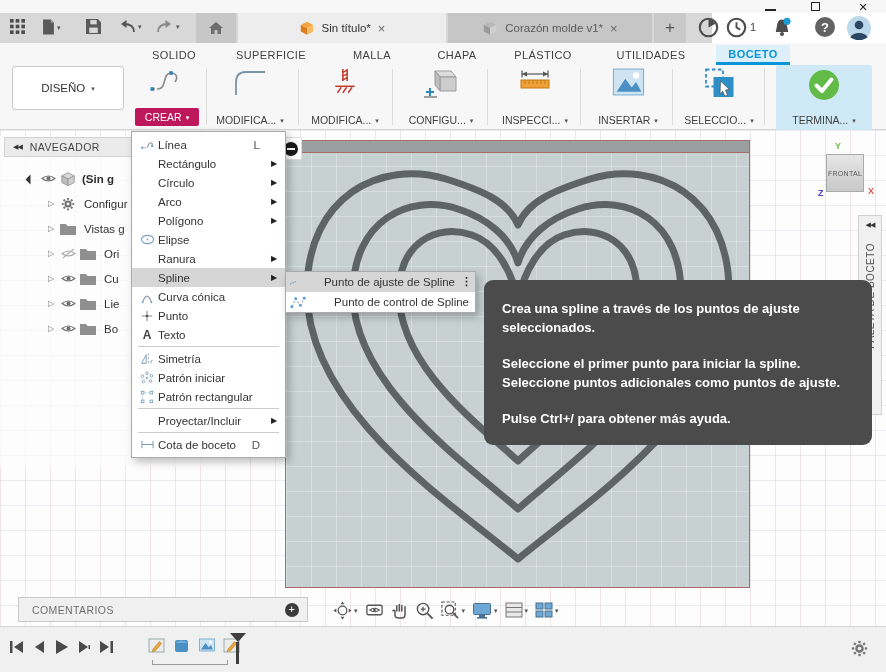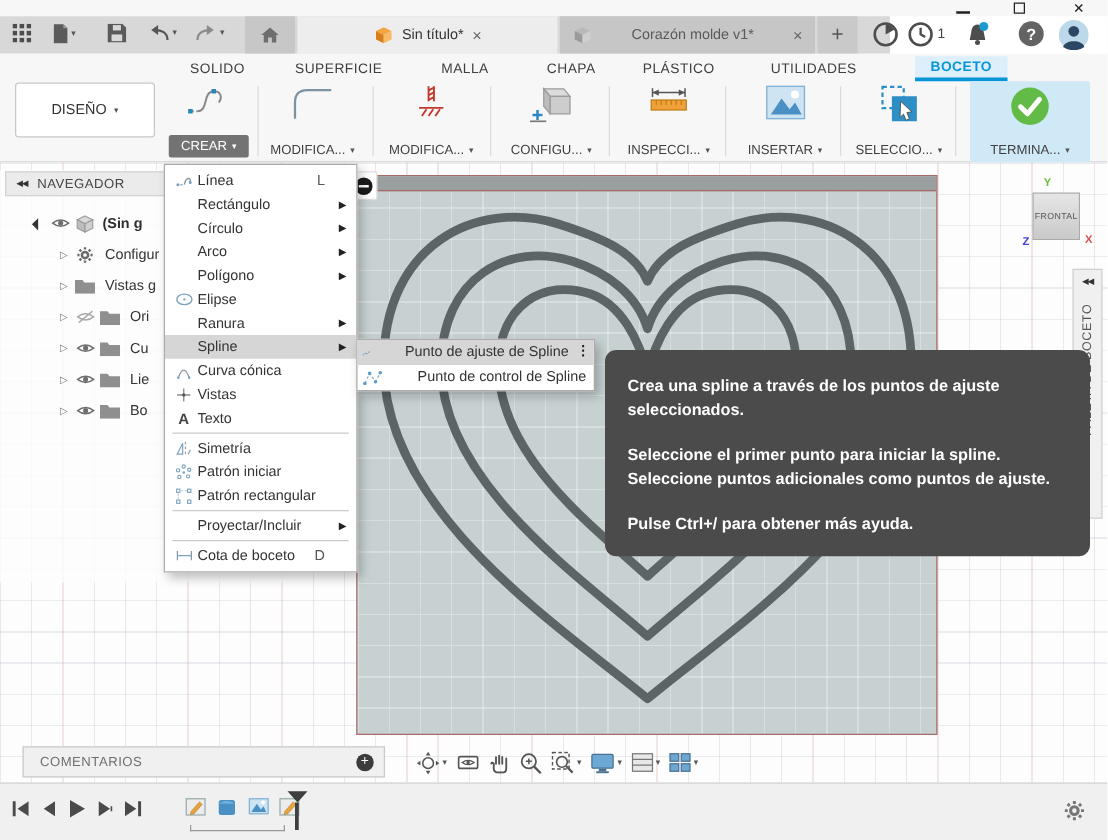--- a/index.html
+++ b/index.html
@@ -15,36 +15,36 @@
   .winbtn .x { font-size:11px; line-height:10px; color:#222; text-align:center; display:block; }
 
   
   #topbar { position:absolute; left:0; top:13px; width:712px; height:30px; background:#d8d8d8; }
   .tb-ic { position:absolute; top:6px; display:flex; align-items:center; gap:2px; }
   .caret { font-size:7px; color:#555; line-height:1; }
   .caret::after { content:"▾"; }
   #home-btn { position:absolute; left:196px; top:0; width:40px; height:30px; background:#c7c7c7; display:flex; align-items:center; justify-content:center; }
   .doctab { position:absolute; top:0; height:30px; display:flex; align-items:center; gap:7px; padding:0 10px; font-size:11.5px; }
   #tab1 { left:238px; width:208px; background:#ededed; color:#333; justify-content:center; }
-  #tab2 { left:448px; width:204px; background:#c6c6c6; color:#5a5a5a; justify-content:space-between; }
+  #tab2 { left:448px; width:204px; background:#c6c6c6; color:#5a5a5a; justify-content:center; }
   .tabclose { font-size:13px; color:#666; line-height:1; }
   .tabclose::after { content:"×"; }
   #newtab { position:absolute; left:654px; top:0; width:32px; height:30px; background:#c9c9c9; color:#555; font-size:17px; display:flex; align-items:center; justify-content:center; }
   .roundic { position:absolute; top:4px; }
   #help-circ { width:20px; height:20px; border-radius:50%; background:#636363; color:#fff; font-size:13px; font-weight:bold; display:flex; align-items:center; justify-content:center; }
   #clock-badge { position:absolute; left:750px; top:8px; font-size:11px; color:#444; }
 
   
   #ribbon { position:absolute; left:0; top:43px; width:886px; height:87px; background:#f7f7f7; border-bottom:1px solid #d5d5d5; }
   .rtab { position:absolute; top:2px; height:20px; font-size:11px; letter-spacing:.4px; color:#3f3f3f; display:flex; align-items:center; justify-content:center; }
   .rtab.active { color:#0696d7; background:#ddeffa; border-bottom:3px solid #0696d7; font-weight:bold; }
   #disenio { position:absolute; left:12px; top:23px; width:112px; height:44px; background:#fff; border:1px solid #c8c8c8; border-radius:3px; font-size:11.5px; color:#333; display:flex; align-items:center; justify-content:center; gap:6px; }
   .rgroup { position:absolute; top:22px; height:65px; display:flex; flex-direction:column; align-items:center; justify-content:space-between; padding:3px 0 4px; }
   .rlabel { font-size:10.5px; color:#3f3f3f; display:flex; align-items:center; gap:4px; white-space:nowrap; }
-  #crear-label { background:#737373; color:#fff; padding:3px 10px; border-radius:2px; }
+  #crear-label { background:#be185d; color:#fff; padding:3px 10px; border-radius:2px; }
   #crear-label .caret::after { color:#fff; }
   #termina-cell { background:#cfe9f6; border-radius:2px; width:96px; }
   .rdiv { position:absolute; top:26px; width:1px; height:56px; background:#dcdcdc; }
 
   
   #canvas { position:absolute; left:0; top:130px; width:886px; height:496px; background-color:#fdfdfd;
     background-image:
       repeating-linear-gradient(to right, rgba(205,170,170,.28) 0 1px, transparent 1px 25px),
       repeating-linear-gradient(to bottom, rgba(175,185,205,.25) 0 1px, transparent 1px 25px); }
   #sketch-rect { position:absolute; left:285px; top:10px; width:465px; height:448px; background:#c7d1d2; border:1px solid #a96a6a;
@@ -235,21 +235,21 @@
   </span>
 </div>
 
 <div id="ribbon">
   <span class="rtab" style="left:144px; width:60px">SOLIDO</span>
   <span class="rtab" style="left:224px; width:94px">SUPERFICIE</span>
   <span class="rtab" style="left:342px; width:60px">MALLA</span>
   <span class="rtab" style="left:428px; width:58px">CHAPA</span>
   <span class="rtab" style="left:506px; width:74px">PLÁSTICO</span>
   <span class="rtab" style="left:608px; width:86px">UTILIDADES</span>
-  <span class="rtab active" style="left:732px; width:74px">BOCETO</span>
+  <span class="rtab active" style="left:716px; width:74px">BOCETO</span>
 
   <div id="disenio">
     <span>DISEÑO</span>
       <span class="caret"></span>
   </div>
 
   <div class="rdiv" style="left:206px"></div>
     <div class="rdiv" style="left:298px"></div>
   <div class="rdiv" style="left:392px"></div>
     <div class="rdiv" style="left:487px"></div>
@@ -577,21 +577,21 @@
         </span>
       <span class="lbl">Curva cónica</span>
     </div>
     <div class="mi">
       <span class="ic">
           <svg width="14" height="14" viewBox="0 0 16 16">
             <path d="M8,2 V14 M2,8 H14" stroke="#8a8a8a" stroke-width="1.2"></path>
             <circle cx="8" cy="8" r="1.5" fill="#555"></circle>
           </svg>
         </span>
-      <span class="lbl">Vistas</span>
+      <span class="lbl">Punto</span>
     </div>
     <div class="mi">
       <span class="ic">
           <span class="icon-text"></span>
         </span>
       <span class="lbl">Texto</span>
     </div>
     <div class="msep"></div>
     <div class="mi">
       <span class="ic">

